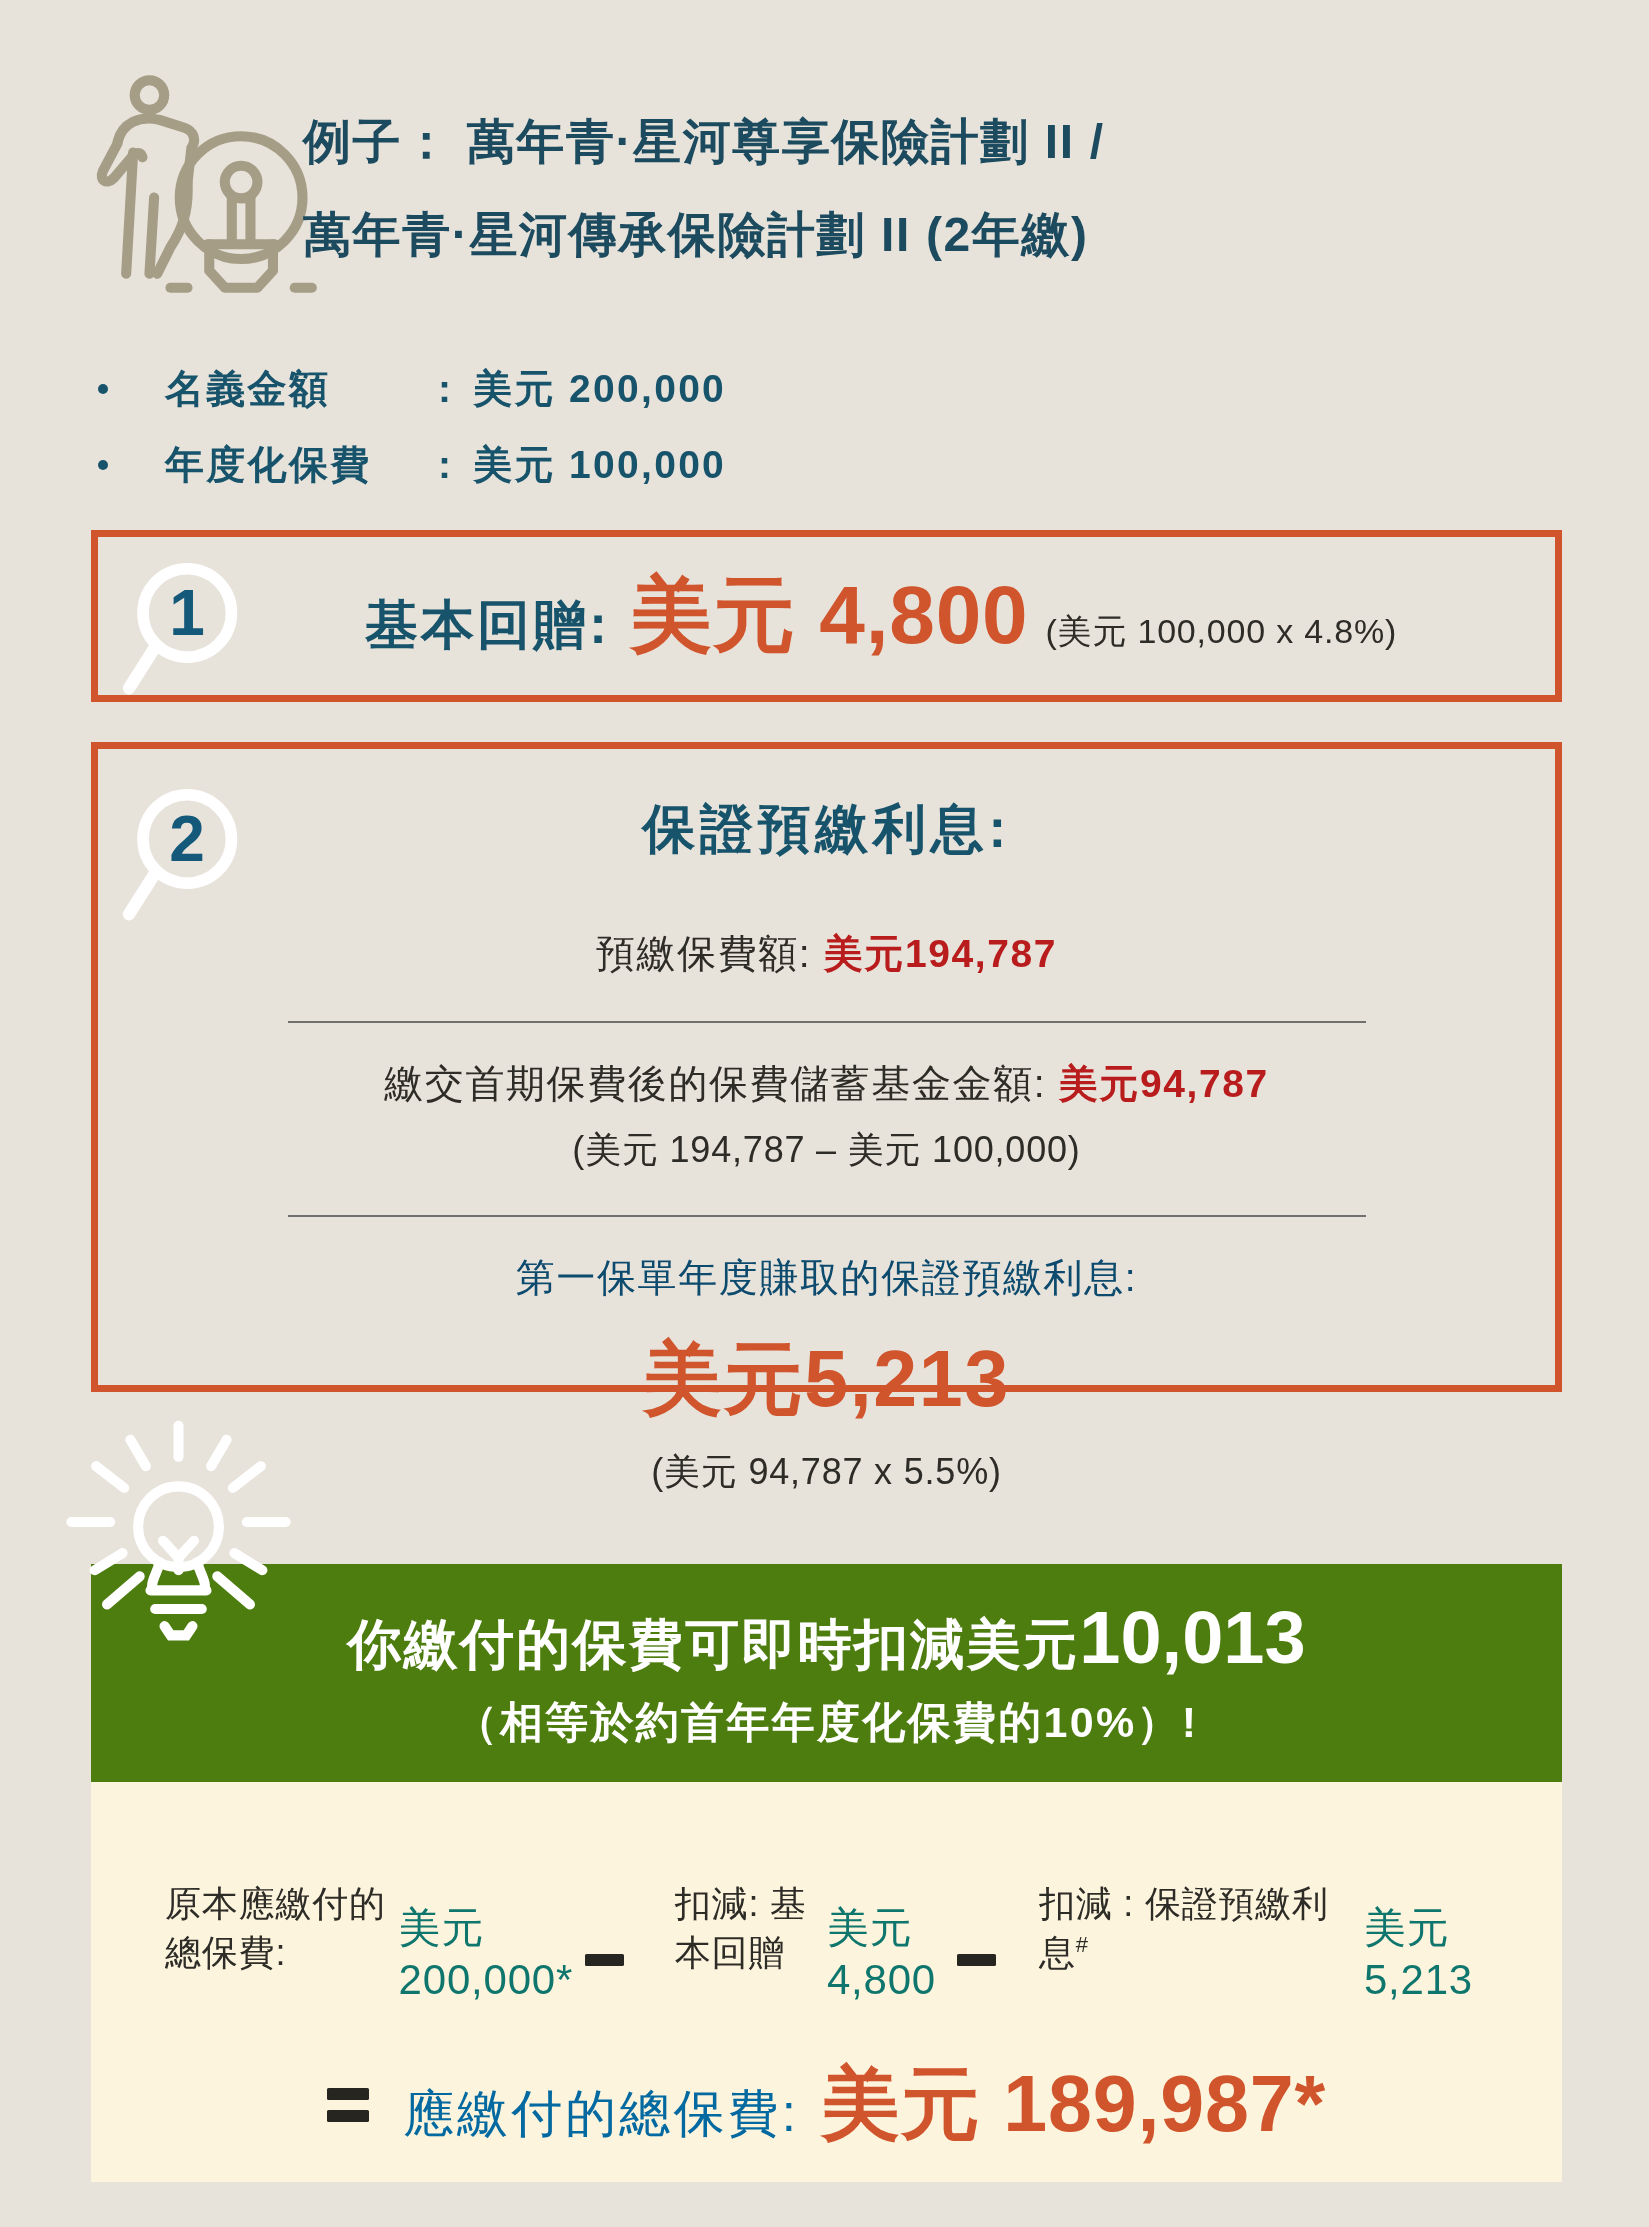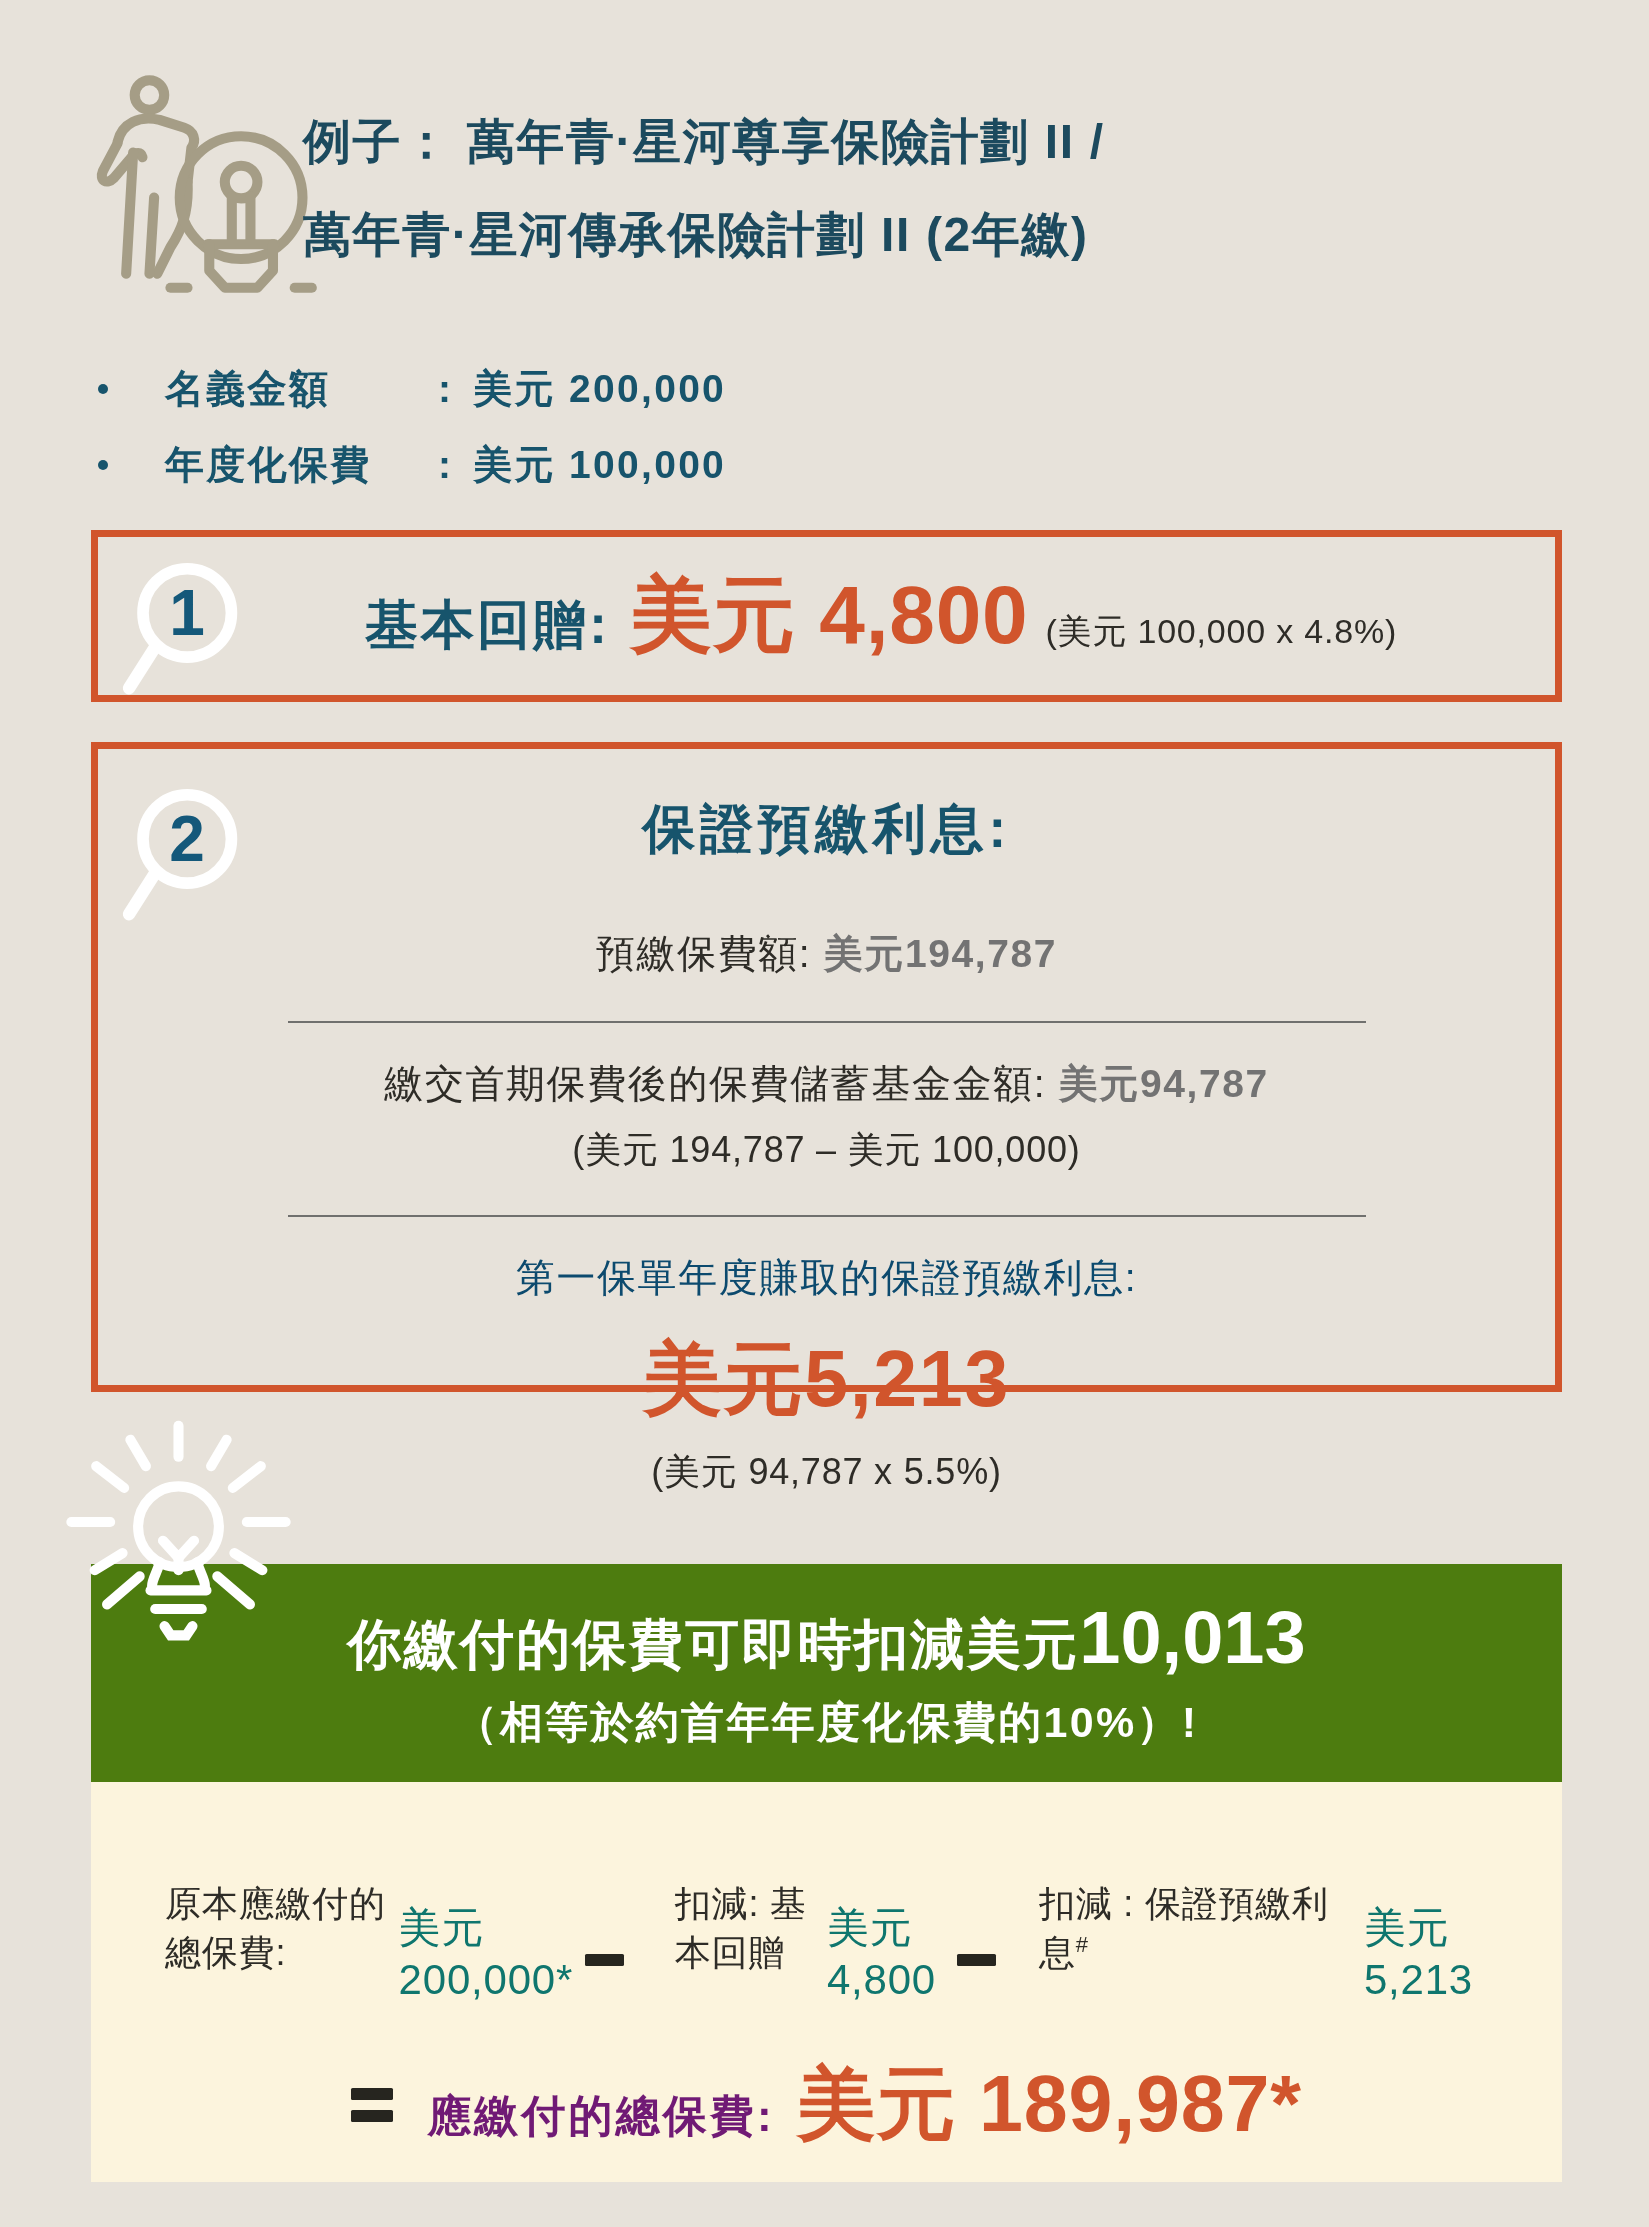--- a/index.html
+++ b/index.html
@@ -35,21 +35,21 @@
   }
   .box1-content{display:flex;align-items:baseline;margin-left:109px;}
   .b1-heading{font-size:53px;font-weight:700;color:#17546C;letter-spacing:3.1px;}
   .b1-value{font-size:82px;font-weight:700;color:#D1552C;margin-left:20px;letter-spacing:0.8px;}
   .b1-formula{font-size:34px;color:#2E2C27;margin-left:17px;letter-spacing:0.8px;}
   
   .box2{top:742px;height:650px;text-align:center;padding-top:45px;}
   .b2-title{font-size:53px;font-weight:700;color:#17546C;letter-spacing:4.7px;}
   .b2-row{margin-top:61px;font-size:39px;color:#2E2C27;letter-spacing:1.6px;}
   .b2-row2{margin-top:34px;font-size:39px;color:#2E2C27;letter-spacing:1.6px;}
-  .val{color:#737373;font-weight:700;text-align:center;}
+  .val{color:#b91c1c;font-weight:700;text-align:center;}
   .b2-sub{margin-top:15.5px;font-size:36px;color:#2E2C27;letter-spacing:0.8px;}
   .divider{width:1078px;height:1.6px;background:#70706E;margin:40px auto 0;}
   .b2-label3{margin-top:34px;font-size:39px;color:#0c4a6e;letter-spacing:1.6px;}
   .b2-big{margin-top:22px;font-size:79px;font-weight:700;color:#D1552C;letter-spacing:1.6px;}
   
   .bulb-icon{position:absolute;left:62px;top:1418px;width:233px;height:264px;z-index:3;}
   .banner{
     position:absolute;left:91px;top:1564px;width:1471px;height:218px;
     background:#4d7c0f;color:#FFFFFF;text-align:center;box-sizing:border-box;padding-top:31px;z-index:2;
   }
@@ -67,21 +67,21 @@
   .clabel sup{font-size:22px;}
   .cvalue{font-size:42px;color:#0f766e;margin-top:20px;letter-spacing:0.8px;}
   .ccol1{width:439px;}
   .ccol2{width:295px;}
   .minus{width:39px;height:11.6px;background:#26251F;border-radius:1.6px;margin:74px 51px 0 0;flex:0 0 auto;}
   .minus.mgap{margin-right:43px;}
   .result{display:flex;align-items:center;justify-content:center;margin-top:48px;margin-left:-74px;}
   .equals{display:flex;flex-direction:column;gap:10px;margin-right:34px;}
   .equals .bar{width:42px;height:11.6px;background:#26251F;border-radius:1.6px;}
   .rtext{display:flex;align-items:baseline;}
-  .rlabel{font-size:44px;font-weight:700;color:#701a75;letter-spacing:3.1px;}
+  .rlabel{font-size:51px;font-weight:400;color:#0369a1;letter-spacing:3.1px;}
   .rvalue{font-size:79px;font-weight:700;color:#D1552C;margin-left:22px;letter-spacing:0.8px;}
 </style>
 </head>
 <body>
 
 <div id="page">
 
   <svg class="header-icon" viewBox="0 0 336 336" fill="none" stroke="#A59D86" stroke-width="13" stroke-linecap="round" stroke-linejoin="round">
     <circle cx="101" cy="40" r="19"></circle>
     <path d="M60,100 C66,76 88,66 114,72 L146,82 C158,86 162,98 155,108 L150,152"></path>

